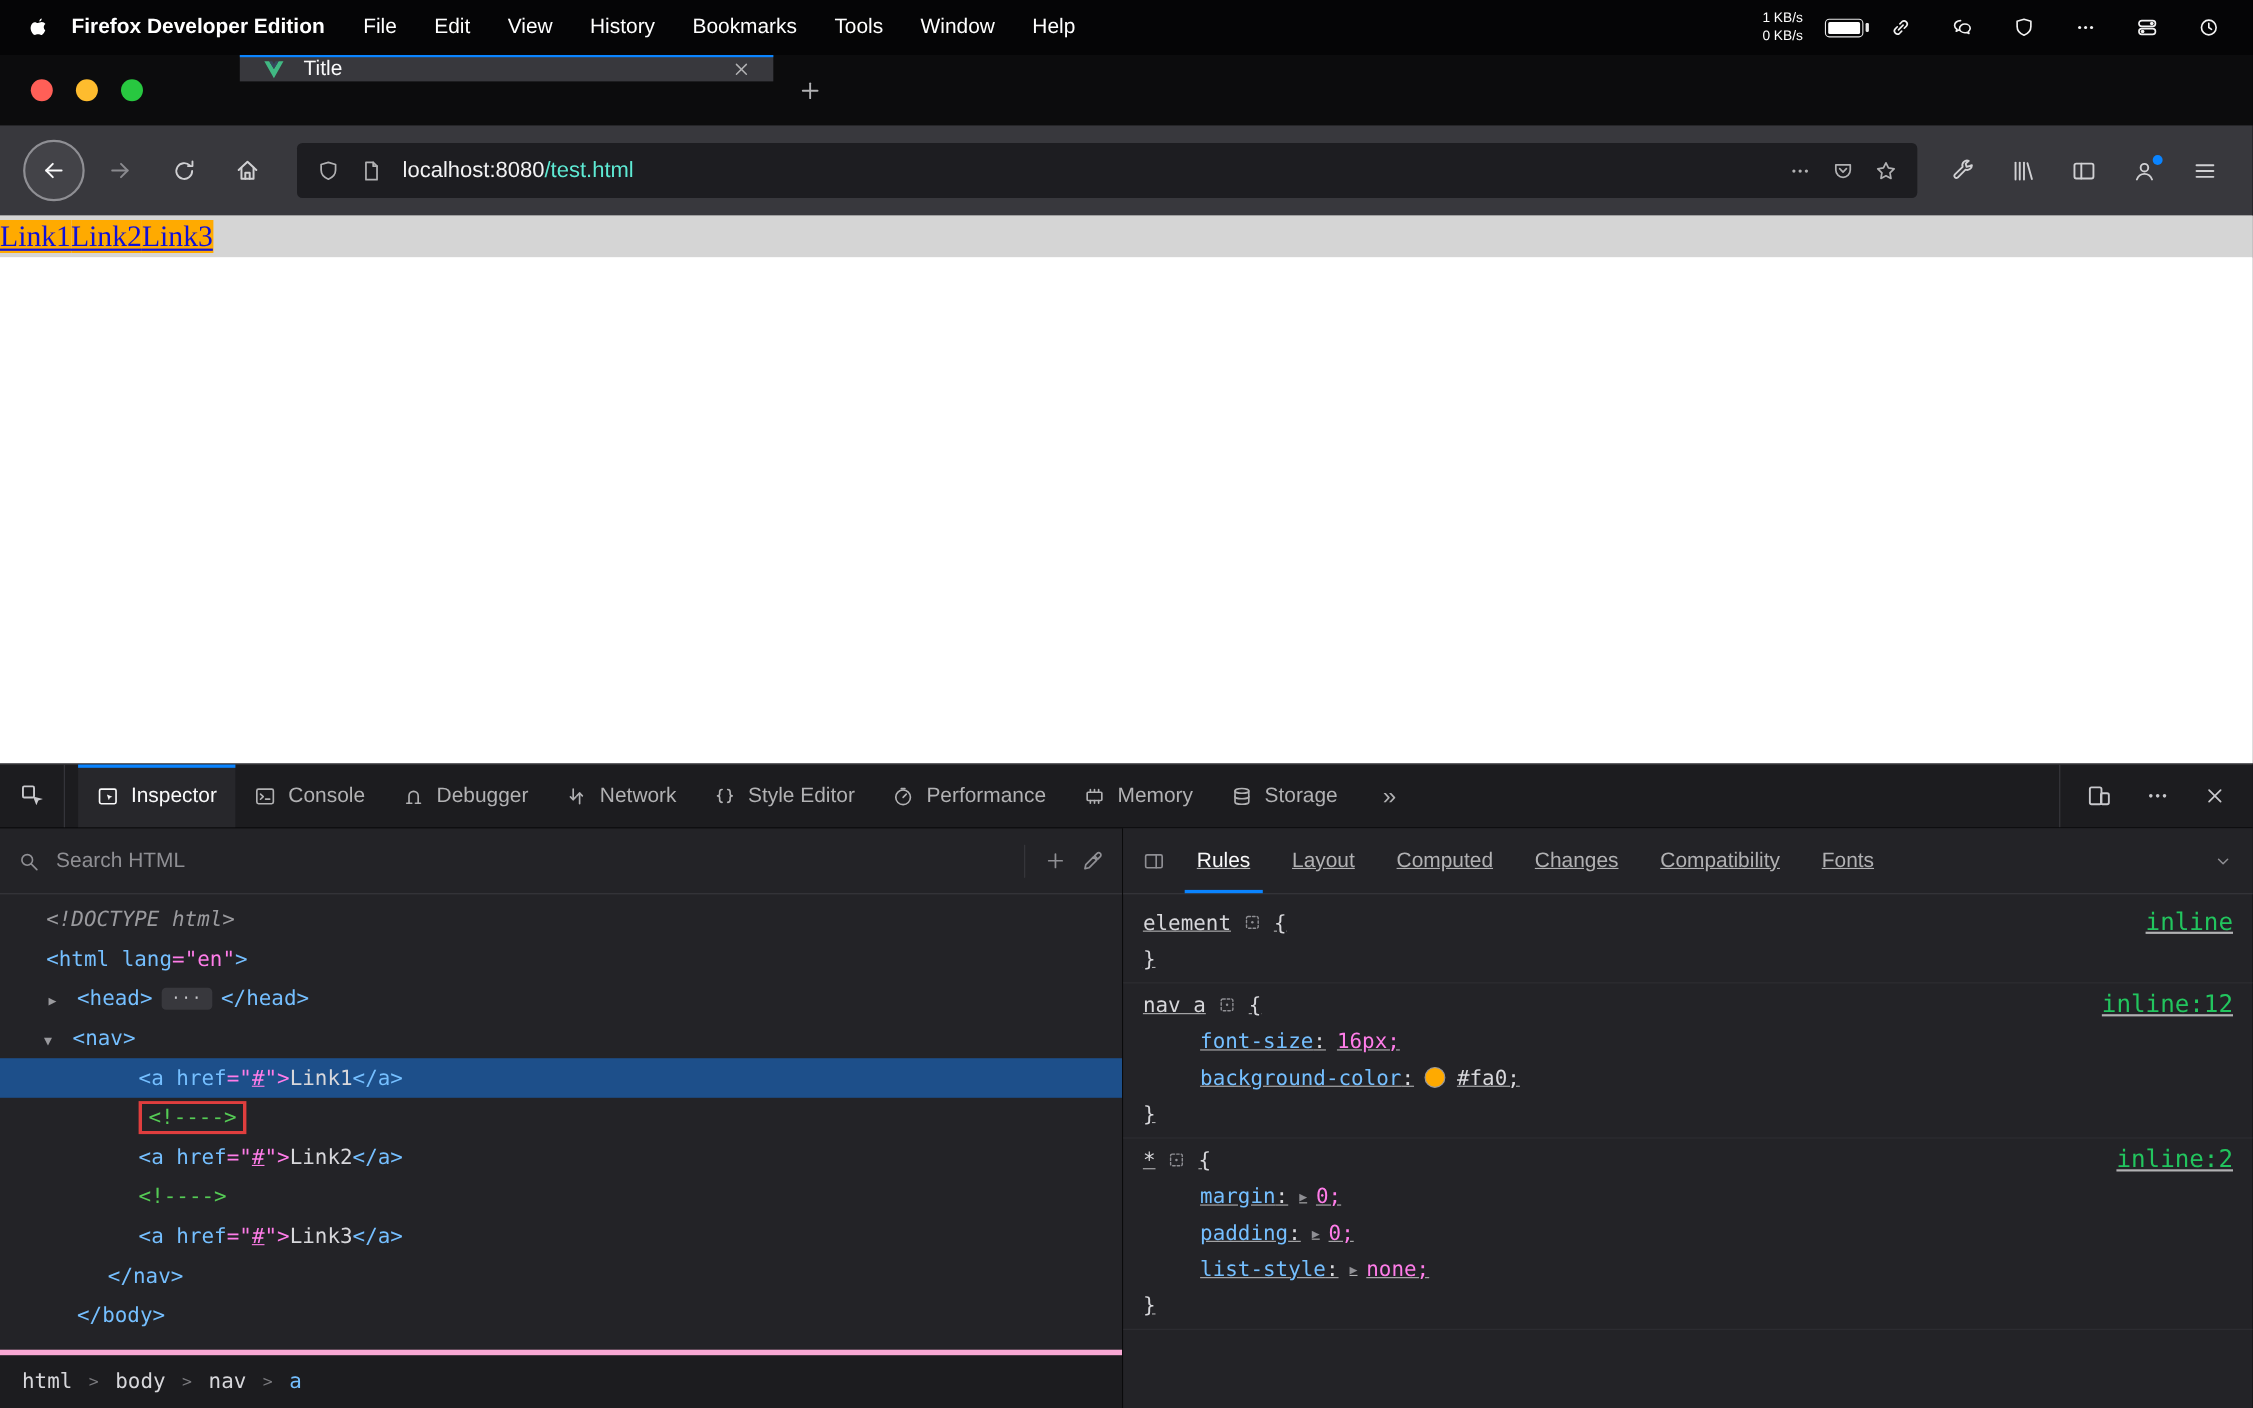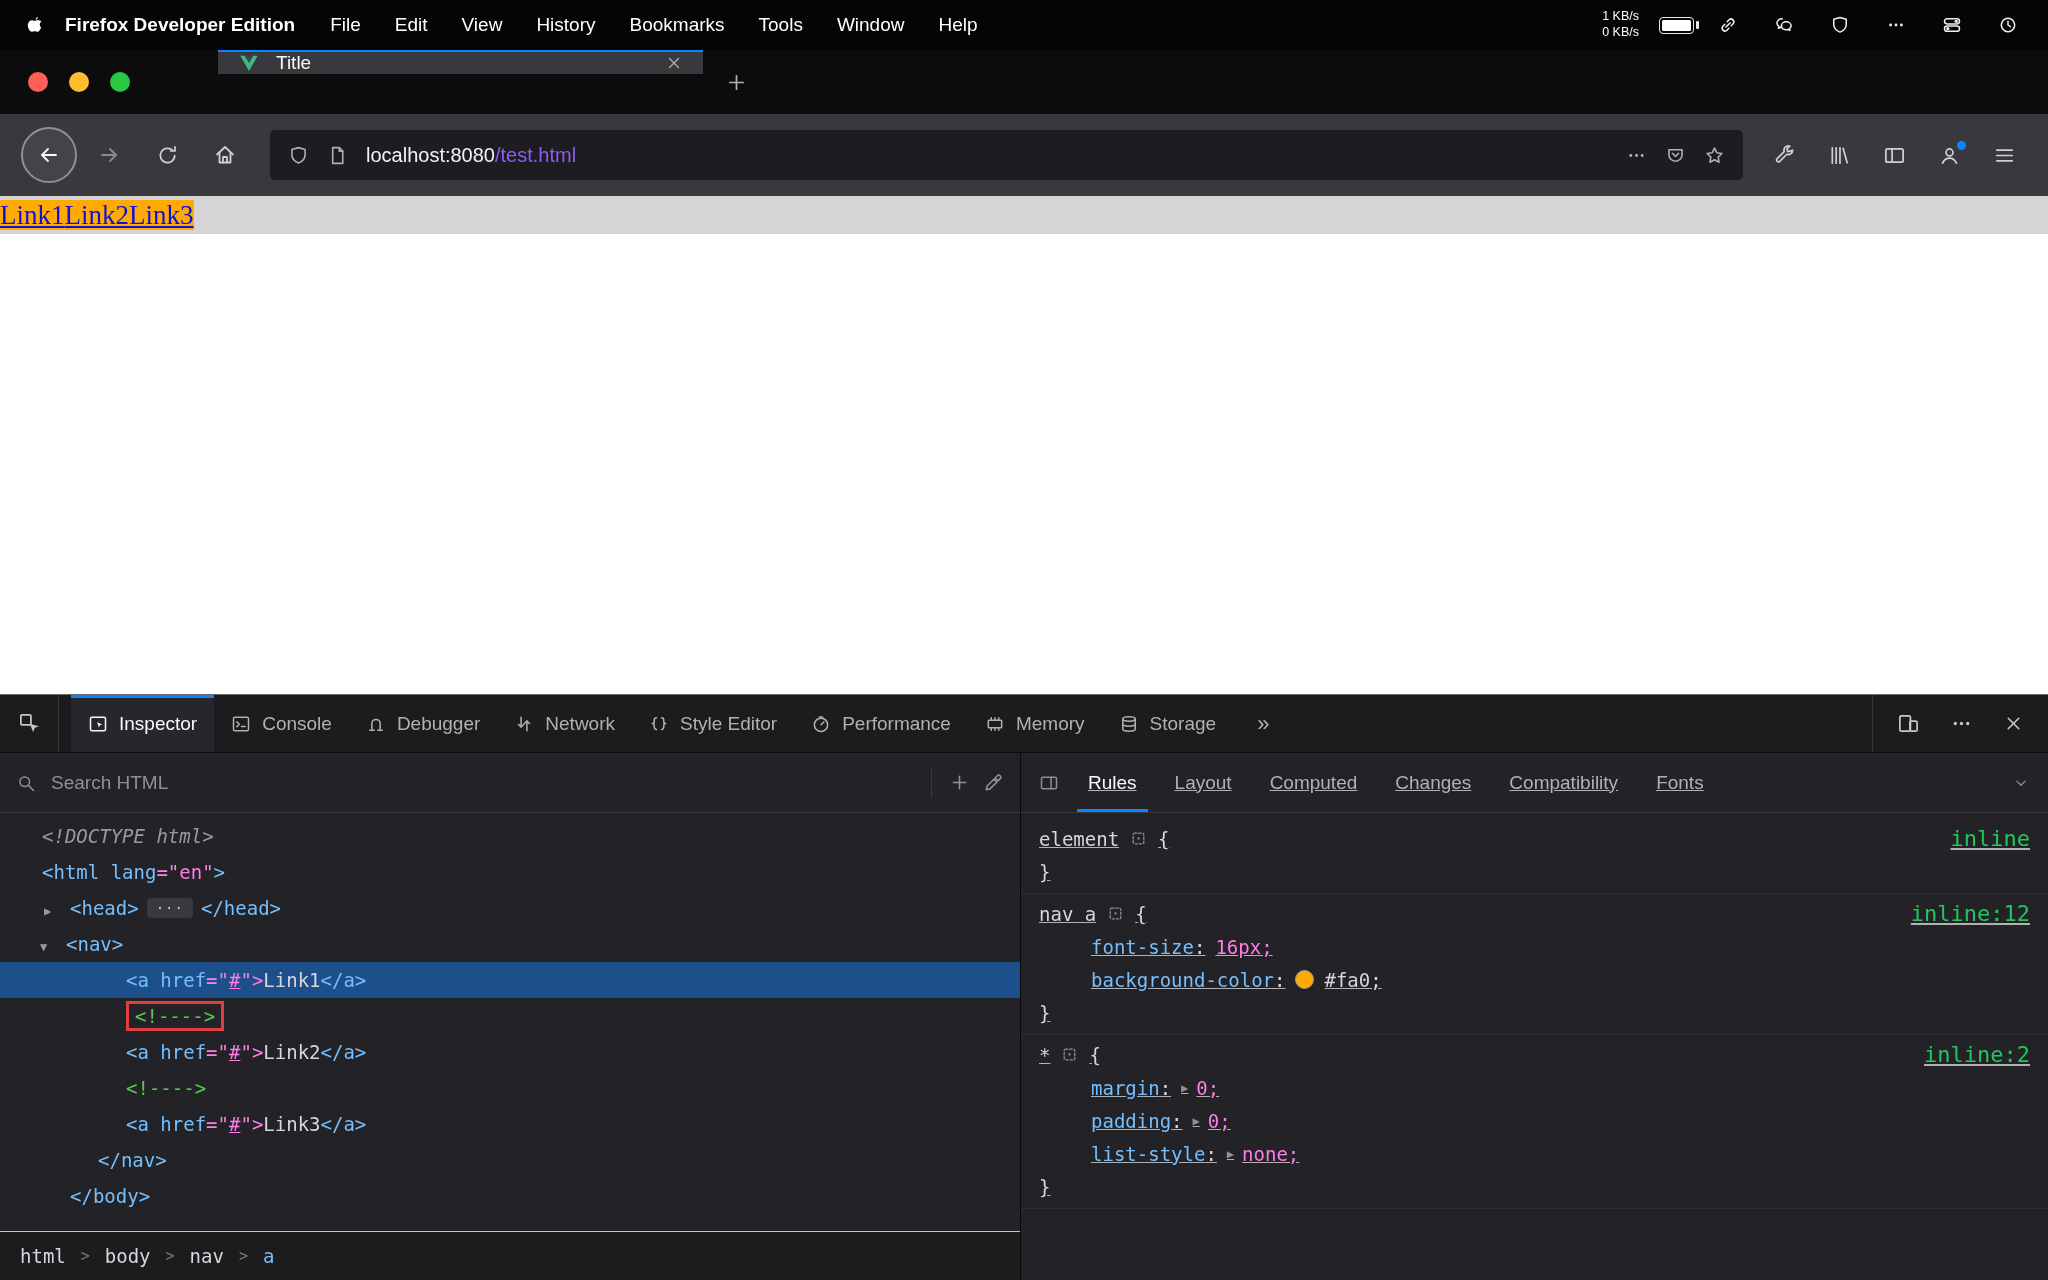--- a/index.html
+++ b/index.html
@@ -36,21 +36,21 @@
   .tab .tab-close{color:#b1b1b3;}
   .newtab{align-self:center;margin-left:22px;color:#b1b1b3;}
 
   #navbar{height:82px;flex:none;background:#38383d;display:flex;align-items:center;padding:0 18px;color:#d0d0d3;}
   .nav-btn{width:52px;height:52px;display:flex;align-items:center;justify-content:center;margin:0 3px;flex:none;}
   .back-btn{border:2px solid #8f8f94;border-radius:50%;color:#f9f9fa;background:rgba(255,255,255,0.06);}
   .fwd{color:#8a8a8f;}
   .urlbar{flex:1;height:50px;background:#1d1d21;border-radius:5px;margin:0 16px;display:flex;align-items:center;padding:0 18px;gap:18px;color:#b1b1b3;min-width:0;}
   .url-text{font-size:20px;white-space:nowrap;}
   .url-host{color:#f3f3f5;}
-  .url-path{color:#8b5cf6;}
+  .url-path{color:#5eead4;}
   .toolbar-right{display:flex;align-items:center;gap:32px;padding:0 14px;color:#d0d0d3;}
   .account-wrap{position:relative;}
   .account-wrap::after{content:"";position:absolute;top:-3px;right:-5px;width:9px;height:9px;border-radius:50%;background:var(--accent,#0a84ff);}
 
   
   #content{flex:1;min-height:0;display:flex;flex-direction:column;background:#fff;}
   .page-nav{height:38px;flex:none;background:#d5d5d5;display:flex;align-items:center;}
   .page-link{font-family:"Liberation Serif",serif;font-size:27px;color:var(--link-blue,#0000ee);background:var(--link-bg,#ffaa00);text-decoration:underline;cursor:pointer;}
   .page-rest{flex:1;background:#fff;}
 
@@ -79,21 +79,21 @@
   .twisty{display:inline-block;width:26px;color:#9a9a9e;font-size:12px;}
   .tk-doctype{color:#9a9a9e;font-style:italic;}
   .tk-tag,.tk-attr{color:var(--tag,#75bfff);}
   .tk-val{color:var(--value,#ff7de9);}
   .tk-vallink{color:var(--value,#ff7de9);text-decoration:underline;}
   .tk-text{color:#d7d7db;}
   .tk-comment{color:var(--comment,#55cb55);}
   .tk-pill{display:inline-block;background:#38383d;color:#c8c8cc;border-radius:4px;padding:0 9px;margin:0 8px;line-height:20px;font-size:14px;vertical-align:2px;letter-spacing:1px;}
   .red-box{box-shadow:0 0 0 3px var(--annotation-red,#e03e3e);padding:1px 6px;margin:0 3px;}
 
-  .breadcrumbs{height:48px;flex:none;background:#1c1c1f;border-top:1px solid #f9a8d4;display:flex;align-items:center;gap:15px;padding:0 20px;font-family:"DejaVu Sans Mono",monospace;font-size:19px;color:#d7d7db;}
+  .breadcrumbs{height:48px;flex:none;background:#1c1c1f;border-top:5px solid #f9a8d4;display:flex;align-items:center;gap:15px;padding:0 20px;font-family:"DejaVu Sans Mono",monospace;font-size:19px;color:#d7d7db;}
   .crumb.active{color:var(--tag,#75bfff);}
   .crumb-sep{color:#7a7a7e;font-size:15px;}
 
   #dt-right{flex:1;display:flex;flex-direction:column;min-width:0;text-decoration:underline;}
   .sidebar-tabs{height:59px;flex:none;display:flex;align-items:stretch;border-bottom:1px solid #38383d;background:#232327;padding:0 8px;}
   .sb-icon{align-self:center;margin:0 10px;color:#8f8f94;}
   .sb-list{display:flex;align-items:stretch;}
   .sb-tab{display:flex;align-items:center;padding:0 19px;font-size:19px;color:#b1b1b3;position:relative;white-space:nowrap;}
   .sb-tab.active{color:#f9f9fa;}
   .sb-tab.active::after{content:"";position:absolute;left:8px;right:8px;bottom:0;height:3px;background:var(--accent,#0a84ff);}

